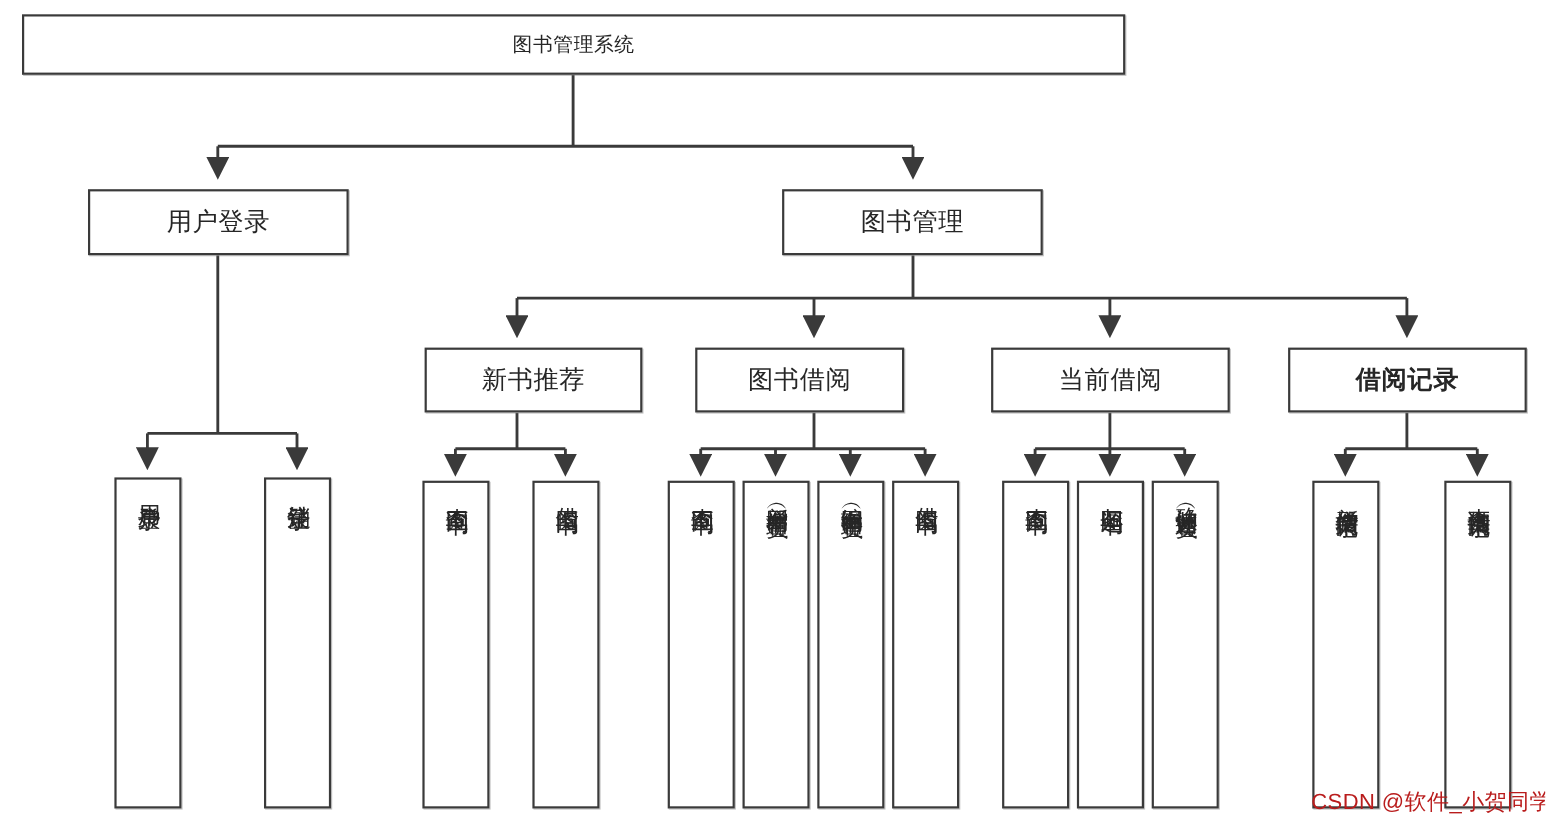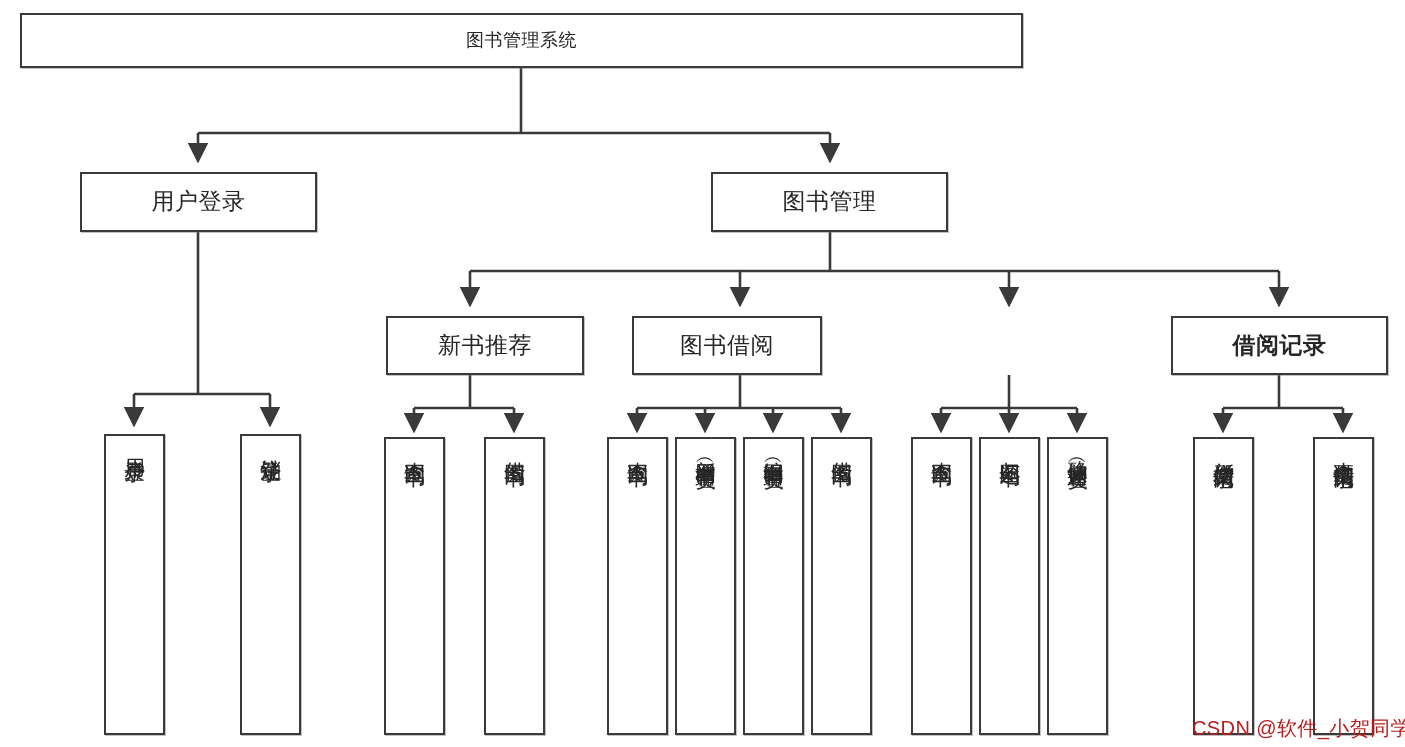--- a/index.html
+++ b/index.html
@@ -137,20 +137,23 @@
   <div class="node horiz" style="left:711px; top:172px; width:237px; height:60px;">
     <span class="label">图书管理</span>
   </div>
 
   <div class="node horiz" style="left:362px; top:316px; width:198px; height:59px;margin-left:24px;">
     <span class="label">新书推荐</span>
   </div>
   <div class="node horiz" style="left:632px; top:316px; width:190px; height:59px;">
     <span class="label">图书借阅</span>
   </div>
+  <div class="node horiz" style="left:901px; top:316px; width:217px; height:59px;">
+    <span class="label">当前借阅</span>
+  </div>
   <div class="node horiz" style="left:1171px; top:316px; width:217px; height:59px;font-weight:bold;">
     <span class="label">借阅记录</span>
   </div>
 
   <div class="node vert" style="left:104px; top:434px; width:61px; height:301px;">
     <span class="label">用户登录</span>
   </div>
   <div class="node vert" style="left:240px; top:434px; width:61px; height:301px;">
     <span class="label">注销登录</span>
   </div>

